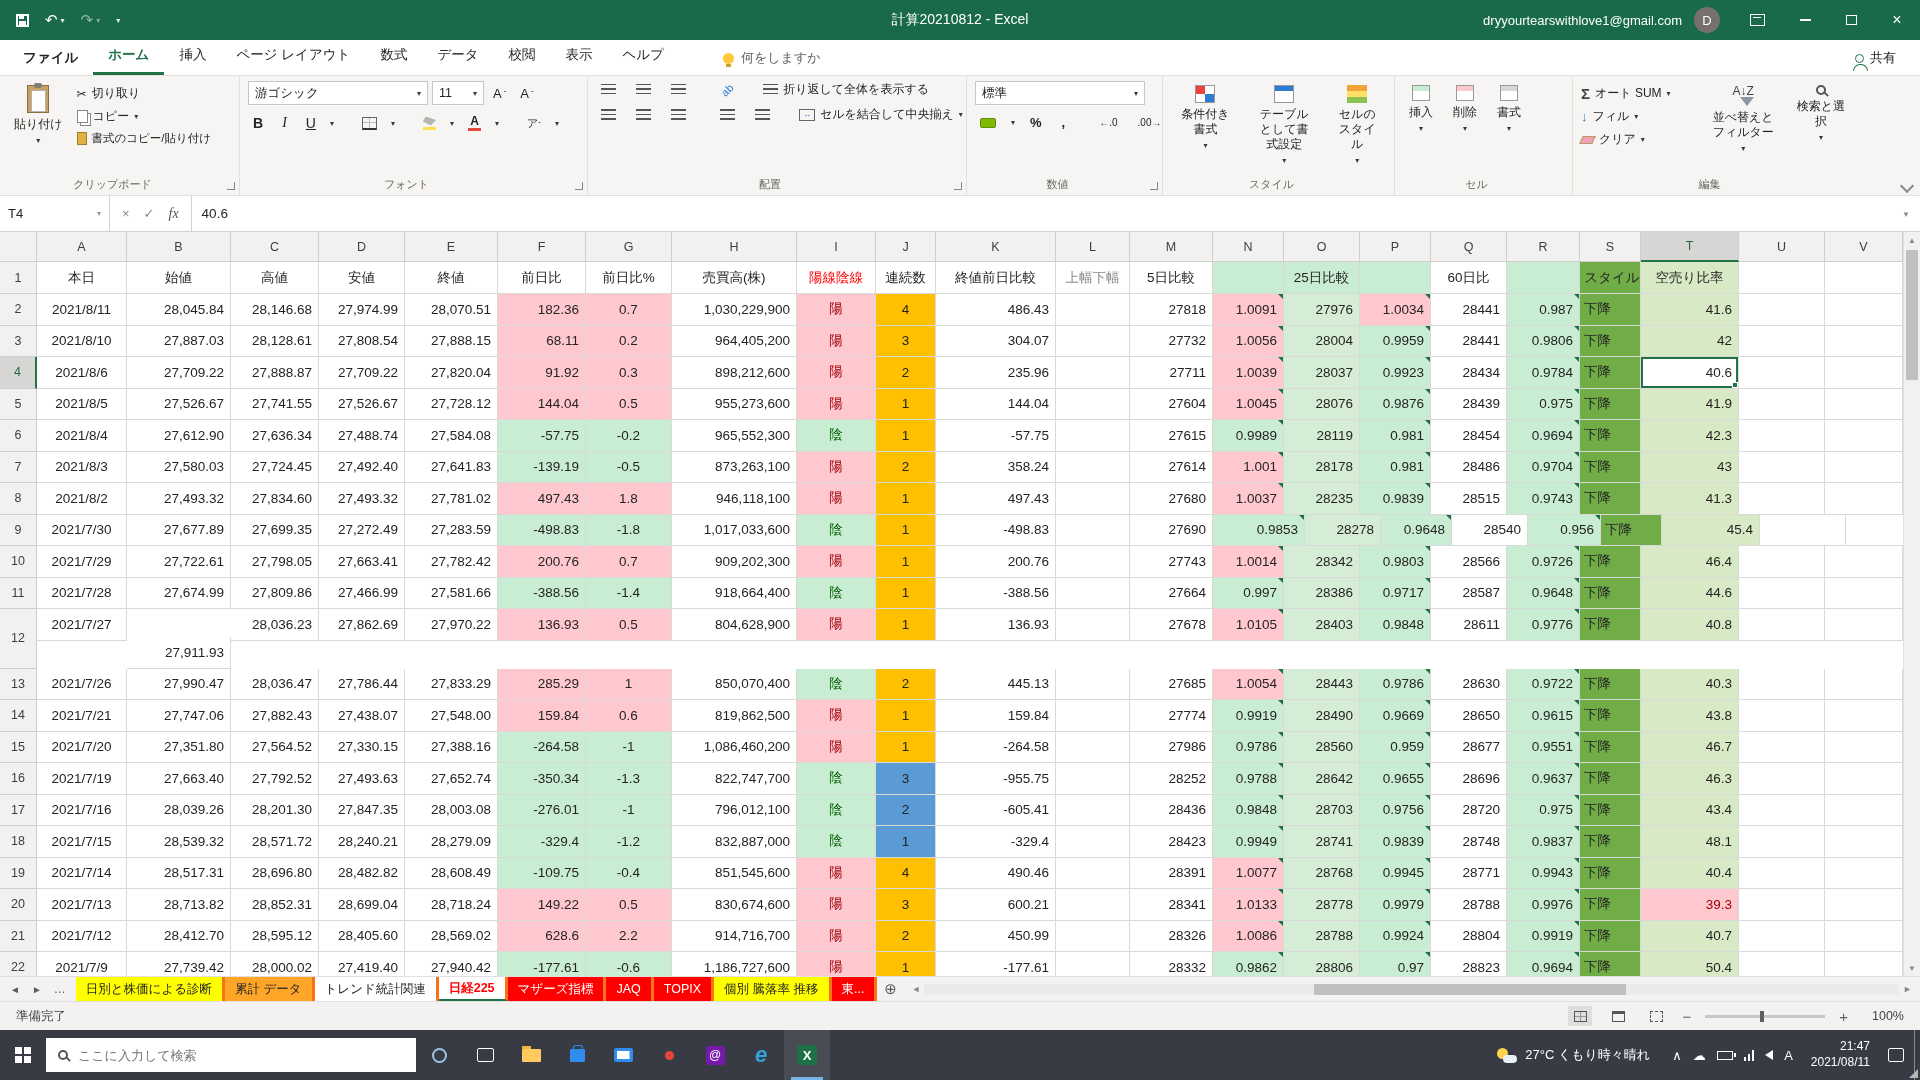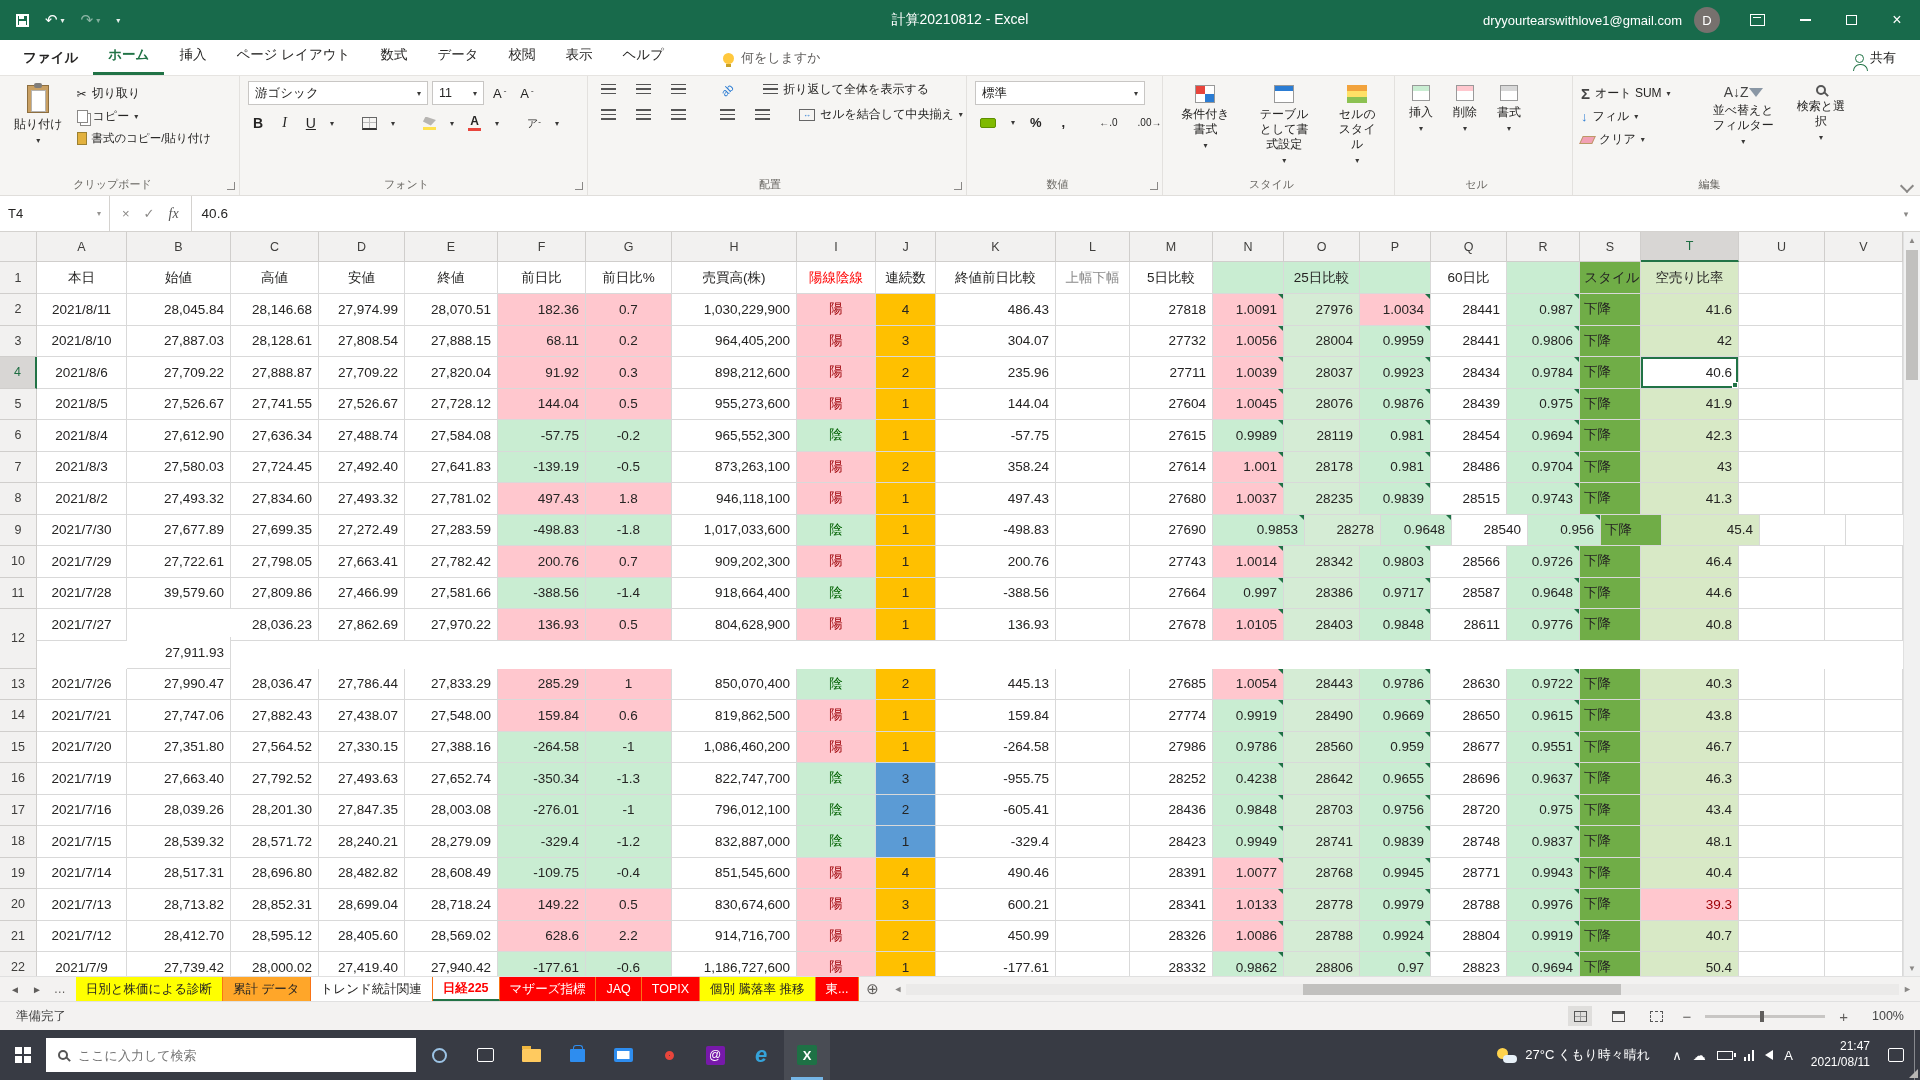--- a/index.html
+++ b/index.html
@@ -75,21 +75,21 @@
 .i-cond i:nth-child(1){background:#E8453C}.i-cond i:nth-child(2){background:#fff}.i-cond i:nth-child(3){background:#fff}.i-cond i:nth-child(4){background:#2B7CD3}
 .i-table{width:20px;height:18px;border:1px solid #999;background:linear-gradient(#2B7CD3 0 5px,#fff 5px) , linear-gradient(#BBB,#BBB) center/1px 100% no-repeat}
 .i-styles{width:20px;height:18px;display:flex;flex-direction:column}
 .i-styles i{flex:1}.i-styles i:nth-child(1){background:#F2A33C}.i-styles i:nth-child(2){background:#FFE066}.i-styles i:nth-child(3){background:#8CC152}
 .i-insert{width:18px;height:16px;border:1px solid #999;background:linear-gradient(#C9EDD2 0 5px,#fff 5px)}
 .i-delete{width:18px;height:16px;border:1px solid #999;background:linear-gradient(#FFC7CE 0 5px,#fff 5px)}
 .i-format{width:18px;height:16px;border:1px solid #999;background:linear-gradient(#D8D8D8 0 5px,#fff 5px)}
 .i-sigma{font-size:15px;font-weight:bold;color:#444}
 .i-filldn{color:#2B7CD3;font-size:13px;font-weight:bold}
 .i-clear{width:13px;height:8px;background:#F2A0B4;transform:skewX(-25deg);border:1px solid #B96;}
-.i-sort{display:flex;align-items:center;font-size:14px;line-height:1;color:#444}
+.i-sort{display:flex;flex-direction:column;align-items:flex-end;font-size:12px;line-height:1;color:#444}
 .i-funnel{width:0;height:0;border-left:7px solid transparent;border-right:7px solid transparent;border-top:9px solid #8A97A5}
 .mag{width:10px;height:10px;border:2px solid #555;border-radius:50%;position:relative;flex:none}
 .mag::after{content:'';position:absolute;width:6px;height:2px;background:#555;transform:rotate(45deg);right:-5px;bottom:-2px}
 .ribbon-collapse{position:absolute;right:8px;bottom:4px;width:10px;height:10px;border-left:2px solid #8A8886;border-top:2px solid #8A8886;transform:rotate(45deg)}
 
 .formulabar{height:36px;background:#fff;border-bottom:1px solid #D4D2CF;display:flex;align-items:stretch;flex:none}
 .namebox{width:110px;display:flex;align-items:center;justify-content:space-between;padding:0 8px;border-right:1px solid #D4D2CF;font-size:13px}
 .fxbtns{display:flex;align-items:center;gap:14px;padding:0 12px;border-right:1px solid #D4D2CF;color:#8A8886}
 .fx{font-family:"Liberation Serif",serif;font-style:italic;font-size:14px;color:#555}
 .fcontent{flex:1;display:flex;align-items:center;padding:0 10px;font-size:13.5px}
@@ -118,21 +118,21 @@
 .active-cell{box-shadow:inset 0 0 0 2px var(--accent);background:#fff !important;z-index:2}
 .fill-handle{position:absolute;right:0;bottom:0;width:6px;height:6px;background:var(--accent);border:1px solid #fff}
 .vscroll{width:17px;flex:none;background:#F1F1F1;border-left:1px solid #E0E0E0;display:flex;flex-direction:column}
 .vs-arrow{height:16px;display:flex;align-items:center;justify-content:center;color:#8A8886;font-size:8px}
 .vs-track{flex:1;position:relative}
 .vs-thumb{position:absolute;top:2px;left:2px;right:2px;height:130px;background:#C1C0BE}
 
 .sheetbar{height:25px;background:#F3F2F1;border-top:1px solid #E0E0E0;display:flex;align-items:stretch;font-size:12.5px;flex:none}
 .snav{display:flex;align-items:center;gap:12px;padding:0 10px;color:#605E5C;font-size:10px}
 .stabs{display:flex;align-items:stretch}
-.stab{display:flex;align-items:center;padding:0 10px;border-right:1px solid #f97316;white-space:nowrap}
+.stab{display:flex;align-items:center;padding:0 10px;border-right:3px solid #f97316;white-space:nowrap}
 .stab.plain{background:#FFFFFF}
 .stab.yellow{background:var(--tab_yellow)}
 .stab.orange{background:var(--tab_orange)}
 .stab.red{background:var(--tab_red);color:#fff}
 .stab.active{background:#fff;color:#FF0000;font-weight:bold;border-bottom:2.5px solid var(--accent)}
 .newsheet{width:26px;display:flex;align-items:center;justify-content:center;color:#605E5C;font-size:15px}
 .hscroll{flex:1;display:flex;align-items:center;gap:4px;padding:0 8px;color:#8A8886;font-size:9px}
 .hs-track{flex:1;height:11px;background:#EBEAE9;position:relative}
 .hs-thumb{position:absolute;left:40%;width:32%;top:0;height:11px;background:#C1C0BE}
 
@@ -766,21 +766,21 @@
           <div class="c ar" style="width: 76px;">28566</div>
           <div class="c ar mark gfill" style="width: 73px;">0.9726</div>
           <div class="c al trendfill" style="width: 61px;">下降</div>
           <div class="c ar tfill" style="width: 98px;">46.4</div>
           <div class="c " style="width: 86px;"></div>
           <div class="c " style="width: 78px;"></div>
         </div>
         <div class="r drow">
           <div class="rowhd">11</div>
           <div class="c ac" style="width: 90px;">2021/7/28</div>
-          <div class="c ar" style="width: 104px;">39,579.60</div>
+          <div class="c ar" style="width: 104px;">27,674.99</div>
           <div class="c ar" style="width: 88px;">27,809.86</div>
           <div class="c ar" style="width: 86px;">27,466.99</div>
           <div class="c ar" style="width: 93px;">27,581.66</div>
           <div class="c ar gfill" style="width: 88px;">-388.56</div>
           <div class="c ac gfill" style="width: 86px;">-1.4</div>
           <div class="c ar" style="width: 125px;">918,664,400</div>
           <div class="c ac gfill gtext" style="width: 79px;">陰</div>
           <div class="c ac goldfill" style="width: 60px;">1</div>
           <div class="c ar" style="width: 120px;">-388.56</div>
           <div class="c " style="width: 74px;"></div>
@@ -903,21 +903,21 @@
           <div class="c ar" style="width: 86px;">27,493.63</div>
           <div class="c ar" style="width: 93px;">27,652.74</div>
           <div class="c ar gfill" style="width: 88px;">-350.34</div>
           <div class="c ac gfill" style="width: 86px;">-1.3</div>
           <div class="c ar" style="width: 125px;">822,747,700</div>
           <div class="c ac gfill gtext" style="width: 79px;">陰</div>
           <div class="c ac bluefill" style="width: 60px;">3</div>
           <div class="c ar" style="width: 120px;">-955.75</div>
           <div class="c " style="width: 74px;"></div>
           <div class="c ar" style="width: 83px;">28252</div>
-          <div class="c ar mark gfill" style="width: 71px;">0.4238</div>
+          <div class="c ar mark gfill" style="width: 71px;">0.9788</div>
           <div class="c ar ofill" style="width: 76px;">28642</div>
           <div class="c ar mark gfill" style="width: 71px;">0.9655</div>
           <div class="c ar" style="width: 76px;">28696</div>
           <div class="c ar mark gfill" style="width: 73px;">0.9637</div>
           <div class="c al trendfill" style="width: 61px;">下降</div>
           <div class="c ar tfill" style="width: 98px;">46.3</div>
           <div class="c " style="width: 86px;"></div>
           <div class="c " style="width: 78px;"></div>
         </div>
         <div class="r drow">

